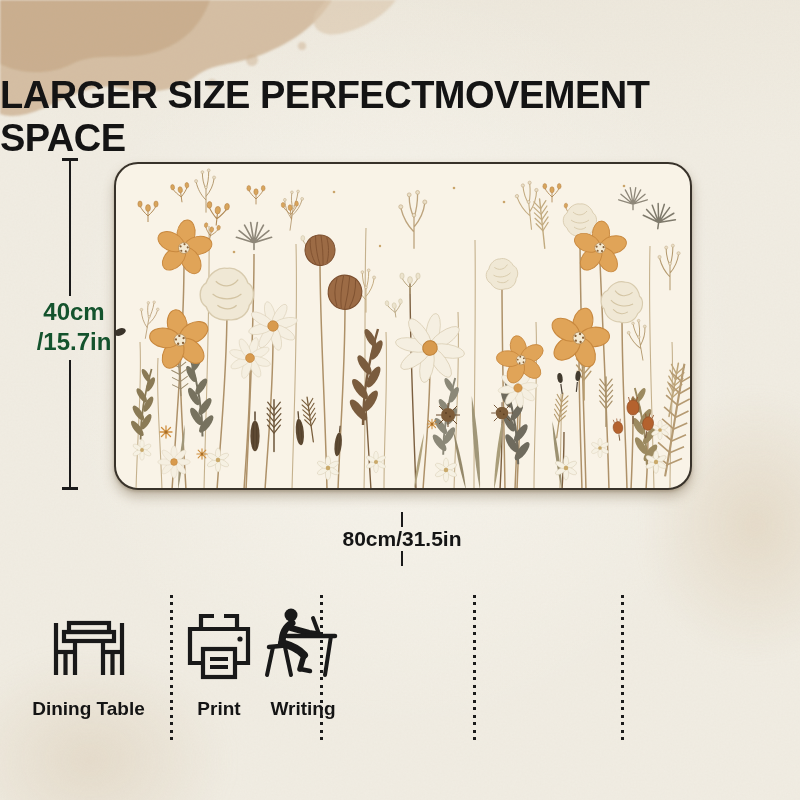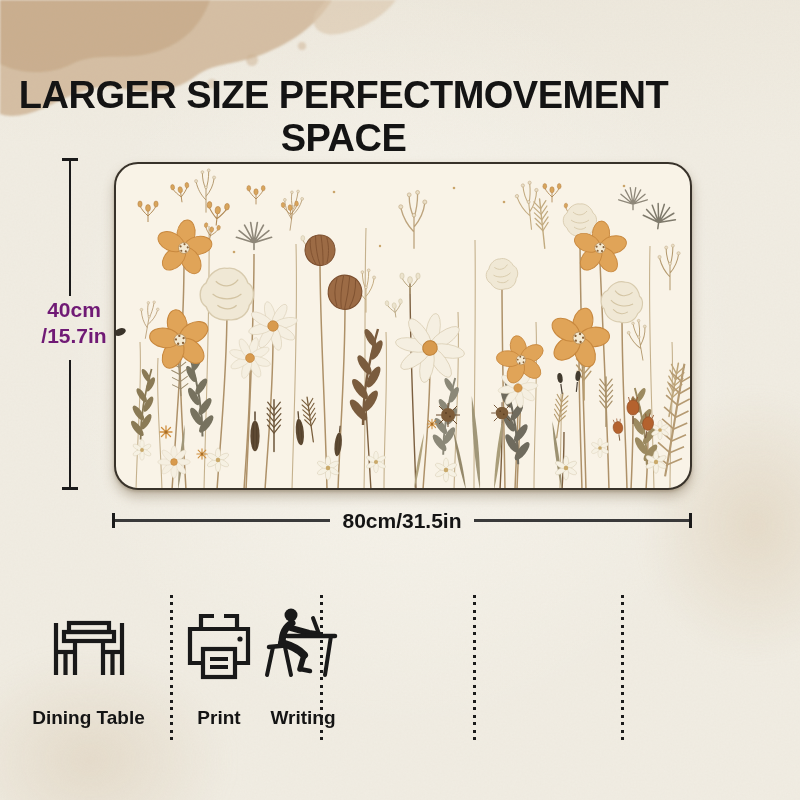--- a/index.html
+++ b/index.html
@@ -14,21 +14,21 @@
                linear-gradient(180deg, rgba(228,220,204,.25) 0%, rgba(241,237,227,0) 18%);}
   .grain{position:absolute;inset:0;opacity:.5;pointer-events:none;}
   .wash-tl{position:absolute;left:0;top:0;width:430px;height:180px;filter:blur(1.2px);}
   .wash-right{position:absolute;right:-70px;top:390px;width:230px;height:270px;
     background:radial-gradient(closest-side, rgba(216,198,170,.45), rgba(216,198,170,0));filter:blur(7px);}
   .wash-bl{position:absolute;left:-50px;bottom:-70px;width:280px;height:220px;
     background:radial-gradient(closest-side, rgba(211,193,166,.4), rgba(211,193,166,0));filter:blur(9px);}
 
   .page-title{
     position:absolute;left:0;top:74px;width:687px;margin:0;
-    text-align:center;font-size:38px;font-weight:700;letter-spacing:-.5px;color:#141414;
+    font-size:38px;font-weight:700;letter-spacing:-.5px;color:#141414;
   }
 
   
   .mat{
     position:absolute;left:114px;top:162px;width:578px;height:328px;
     background:#f9f3e7;border:2px solid #38322a;border-radius:24px;box-sizing:border-box;
     box-shadow:0 7px 12px rgba(105,85,58,.35), 0 2px 3px rgba(105,85,58,.28);
     overflow:hidden;
   }
   .mat svg{position:absolute;left:-2px;top:-2px;width:578px;height:328px;}
@@ -36,40 +36,40 @@
   
   .vdim{position:absolute;left:56px;top:158px;width:30px;height:332px;}
   .vdim .seg{position:absolute;left:13px;width:2.4px;background:#1a1a1a;}
   .vdim .seg1{top:0;height:138px;}
   .vdim .seg2{top:202px;height:130px;}
   .vdim .cap{position:absolute;left:6px;width:16px;height:2.6px;background:#1a1a1a;}
   .vdim .cap-top{top:0;}
   .vdim .cap-bot{bottom:0;}
   .vdim-label{
     position:absolute;left:26px;top:297px;width:96px;text-align:center;
-    font-size:21px;font-weight:700;line-height:1.25;color:#701a75;
+    font-size:24px;font-weight:700;line-height:1.25;color:#14532d;
   }
 
   
-  .hdim{position:absolute;left:112px;top:512px;width:580px;height:17px;display:flex;align-items:center;}
+  .hdim{position:absolute;left:112px;top:512px;width:580px;height:17px;display:flex;align-items:center;flex-direction:column;}
   .hdim .cap{width:2.6px;height:15px;background:#1a1a1a;flex:0 0 auto;}
   .hdim .seg{flex:1 1 auto;height:2.4px;background:#3a3a3a;}
   .hdim .lbl{flex:0 0 auto;padding:0 12px;font-size:21px;font-weight:700;color:#141414;white-space:nowrap;}
 
   
   .features{position:absolute;left:0;top:598px;width:800px;height:142px;display:flex;}
   .feature{display:flex;flex-direction:column;align-items:center;box-sizing:border-box;}
   .feature:nth-child(1){width:172px;}
   .feature:nth-child(2){width:150px;}
   .feature:nth-child(3){width:153px;}
   .feature:nth-child(4){width:148px;}
   .feature:nth-child(5){width:177px;}
   .feature .icon-box{height:94px;display:flex;align-items:center;justify-content:center;}
   .feature .icon-box svg{width:84px;height:84px;}
-  .feature .f-label{margin-top:15px;font-size:19px;font-weight:700;color:#141414;white-space:nowrap;}
+  .feature .f-label{margin-top:6px;font-size:19px;font-weight:700;color:#141414;white-space:nowrap;}
   .divider{position:absolute;top:-3px;width:2.6px;height:148px;
     background-image:repeating-linear-gradient(to bottom,#1b1b1b 0 3px,transparent 3px 7.5px);}
   .d1{left:170px;} .d2{left:320px;} .d3{left:473px;} .d4{left:621px;}
   .ic{stroke:#191919;fill:none;stroke-width:4.2;}
 </style>
 </head>
 <body>
 
 <div class="bg-vignette"></div>
 

